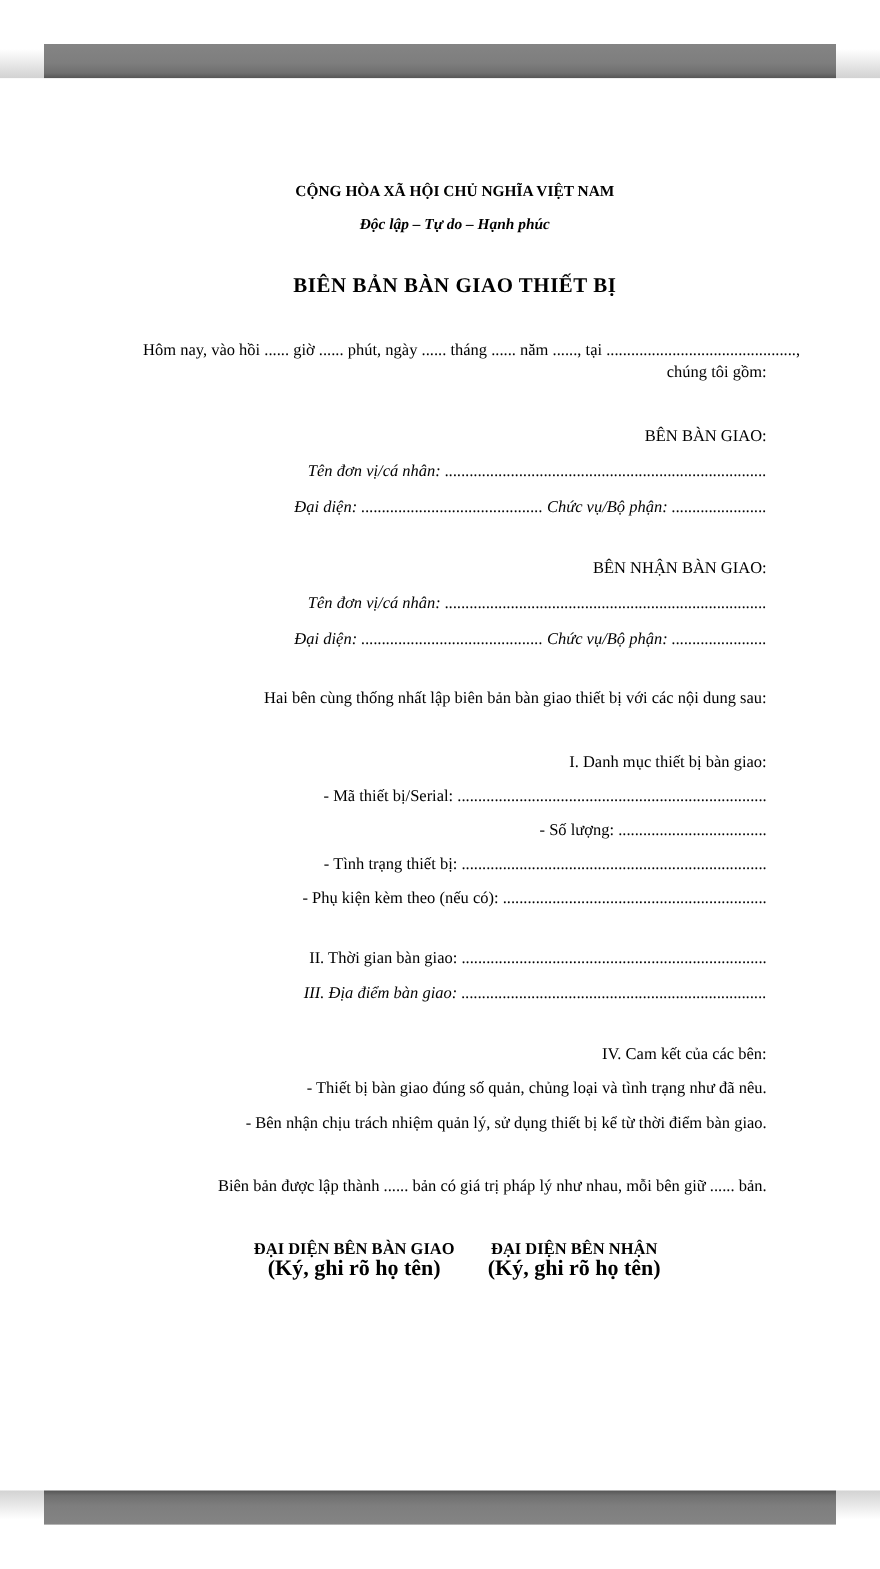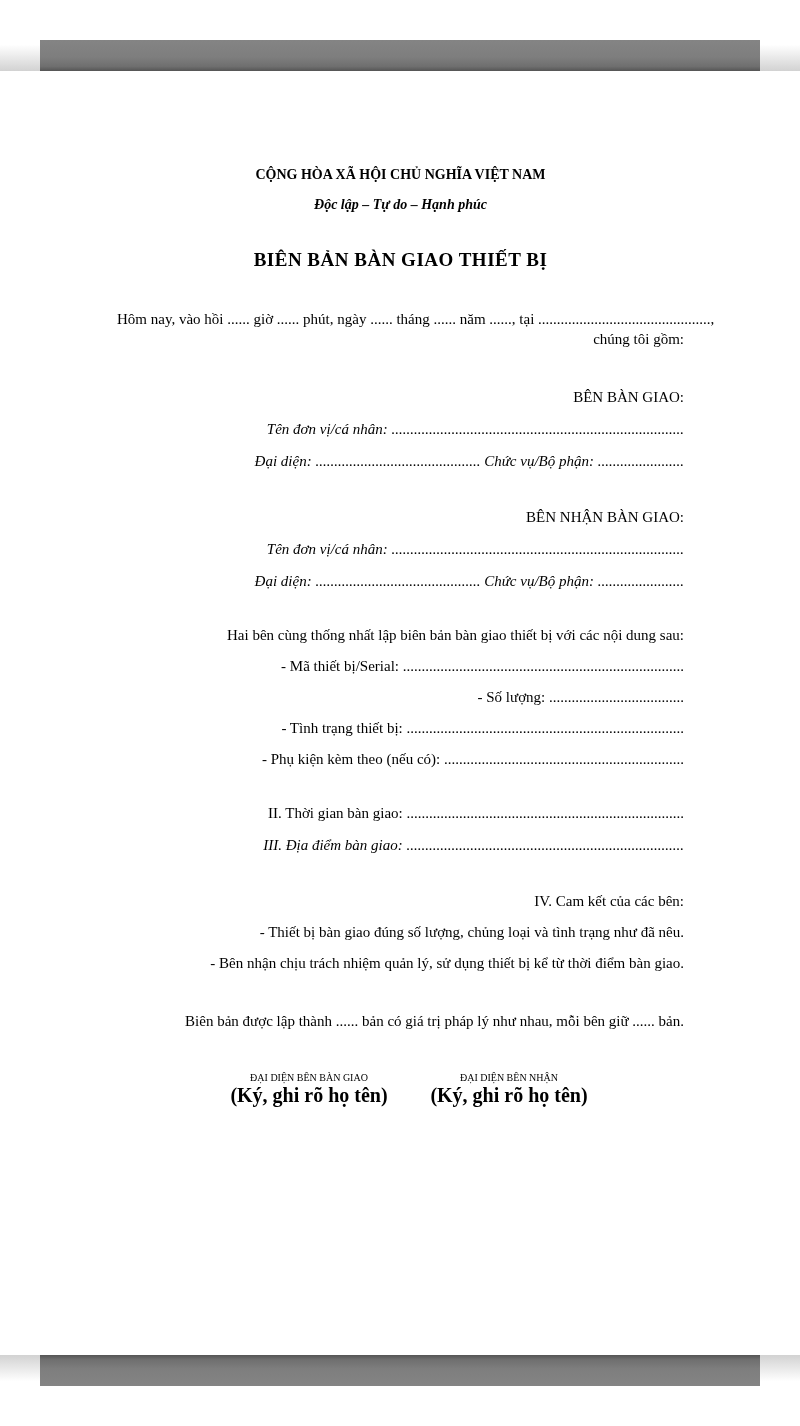--- a/index.html
+++ b/index.html
@@ -32,21 +32,21 @@
     width: 40px;
     height: 31px;
   }
   .edge-tl { left: 0; top: 40px; background: linear-gradient(to bottom, #ffffff 15%, #d2d2d2 100%); }
   .edge-tr { right: 0; top: 40px; background: linear-gradient(to bottom, #ffffff 15%, #d2d2d2 100%); }
   .edge-bl { left: 0; top: 1355px; background: linear-gradient(to top, #ffffff 15%, #d2d2d2 100%); }
   .edge-br { right: 0; top: 1355px; background: linear-gradient(to top, #ffffff 15%, #d2d2d2 100%); }
 
   .content {
     position: absolute;
-    left: 117px;
+    left: 130px;
     top: 0;
     width: 567px;
   }
   .content p { margin: 0; }
   .line {
     font-size: 15px;
     line-height: 20px;
     white-space: nowrap;
     text-align: right;
   }
@@ -82,21 +82,21 @@
     margin-top: 38px;
     height: 60px;
   }
   .sig {
     position: absolute;
     width: 250px;
     text-align: center;
   }
   .sig-left  { left: 67px; }
   .sig-right { left: 267px; }
-  .sig-title { font-size: 10px; line-height: 18px; white-space: nowrap; }
+  .sig-title { font-size: 15px; line-height: 18px; white-space: nowrap; font-weight: bold; }
   .sig-note  { font-size: 20px; line-height: 17px; white-space: nowrap; font-weight: bold; }
 </style>
 </head>
 <body>
 
 <div class="canvas">
 
   <div class="band band-top"></div>
   <div class="edge edge-tl"></div>
   <div class="edge edge-tr"></div>
@@ -113,30 +113,31 @@
     <p class="line mt-sec2">BÊN BÀN GIAO:</p>
     <p class="line mt-line">Tên đơn vị/cá nhân: ..............................................................................</p>
     <p class="line mt-line">Đại diện: ............................................ Chức vụ/Bộ phận: .......................</p>
 
     <p class="line mt-sec">BÊN NHẬN BÀN GIAO:</p>
     <p class="line mt-line">Tên đơn vị/cá nhân: ..............................................................................</p>
     <p class="line mt-line">Đại diện: ............................................ Chức vụ/Bộ phận: .......................</p>
 
     <p class="line mt-sec3">Hai bên cùng thống nhất lập biên bản bàn giao thiết bị với các nội dung sau:</p>
 
+    <p class="line mt-sec2">I. Danh mục thiết bị bàn giao:</p>
     <p class="line mt-item">- Mã thiết bị/Serial: ...........................................................................</p>
     <p class="line mt-item">- Số lượng: ....................................</p>
     <p class="line mt-item">- Tình trạng thiết bị: ..........................................................................</p>
     <p class="line mt-item">- Phụ kiện kèm theo (nếu có): ................................................................</p>
 
     <p class="line mt-sec3">II. Thời gian bàn giao: ..........................................................................</p>
     <p class="line mt-line">III. Địa điểm bàn giao: ..........................................................................</p>
 
     <p class="line mt-sec">IV. Cam kết của các bên:</p>
-    <p class="line mt-item">- Thiết bị bàn giao đúng số lượng, chủng loại và tình trạng như đã nêu.</p>
+    <p class="line mt-item">- Thiết bị bàn giao đúng số quản, chủng loại và tình trạng như đã nêu.</p>
     <p class="line mt-item">- Bên nhận chịu trách nhiệm quản lý, sử dụng thiết bị kể từ thời điểm bàn giao.</p>
 
     <p class="line mt-sec2">Biên bản được lập thành ...... bản có giá trị pháp lý như nhau, mỗi bên giữ ...... bản.</p>
 
 
     <div class="signatures">
       <div class="sig sig-left">
         <p class="sig-title">ĐẠI DIỆN BÊN BÀN GIAO</p>
         <p class="sig-note">(Ký, ghi rõ họ tên)</p>
       </div>

